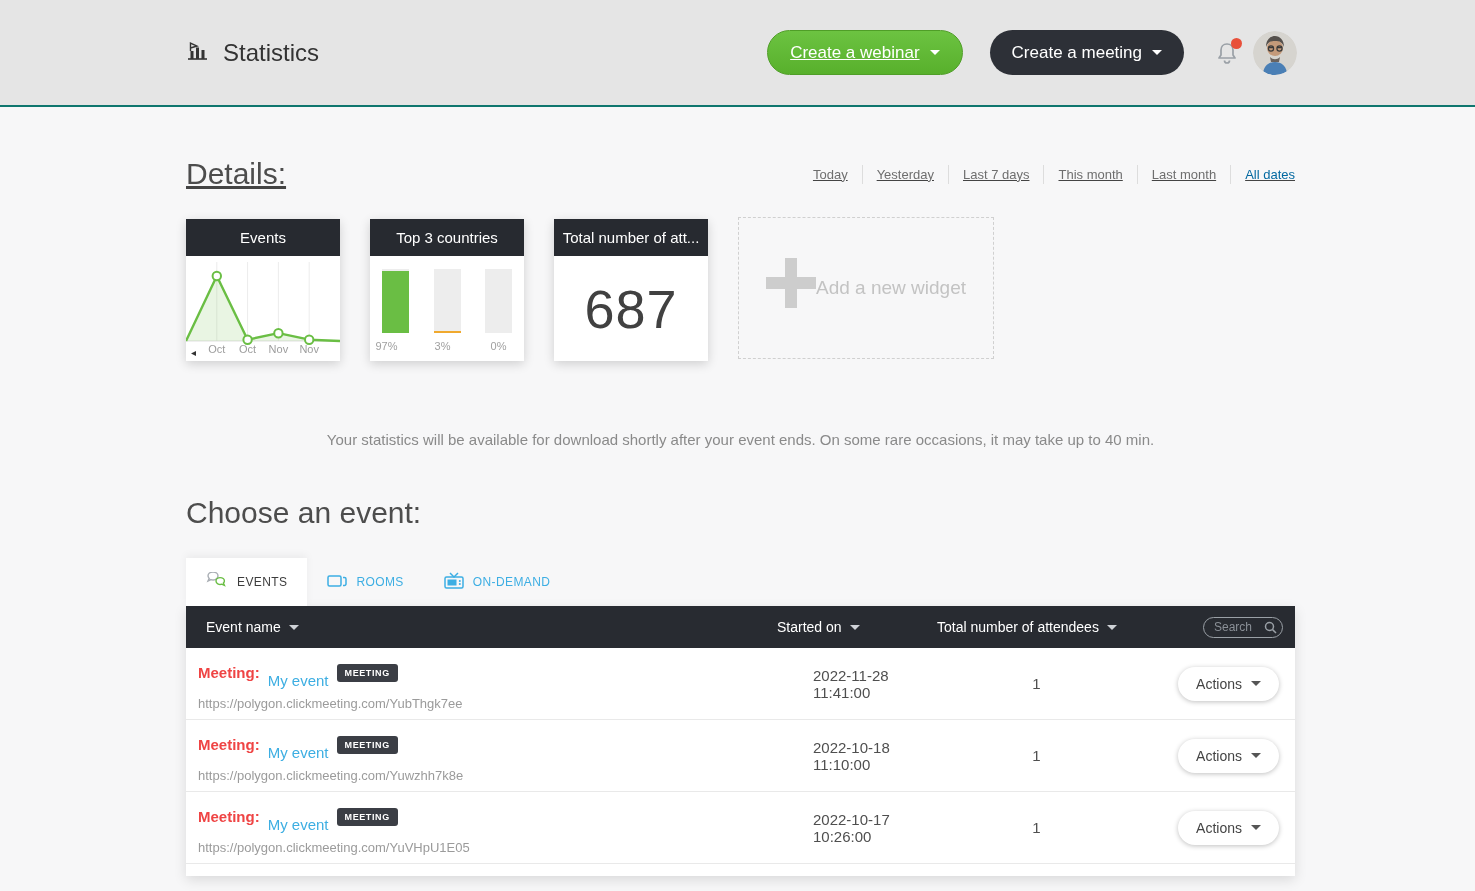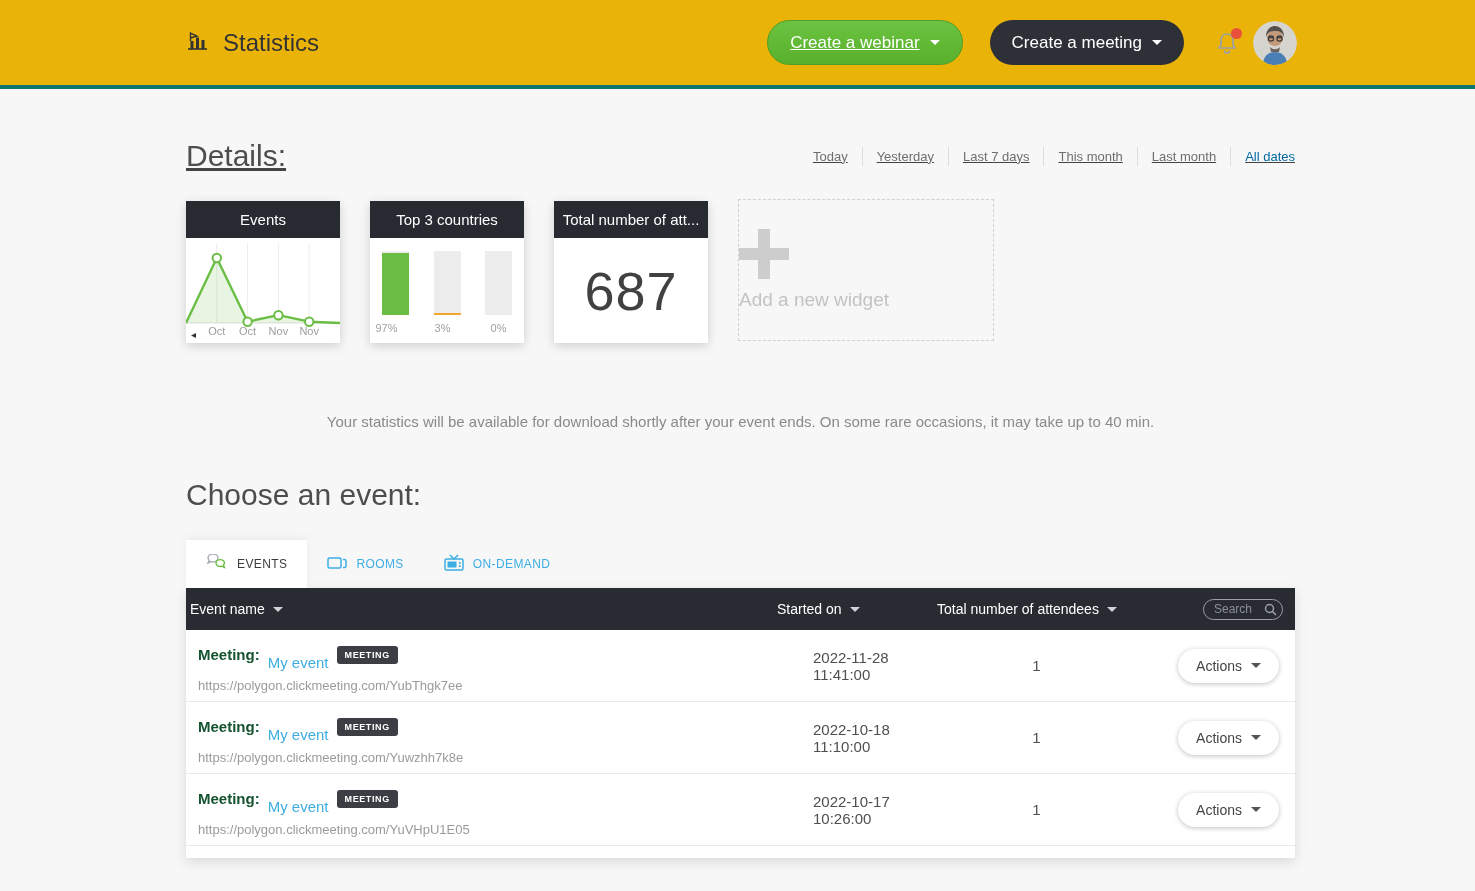--- a/index.html
+++ b/index.html
@@ -1,20 +1,20 @@
 <!DOCTYPE html>
 <html><head>
 <meta charset="utf-8">
 <style>
   * { box-sizing: border-box; margin: 0; padding: 0; }
   html, body { width: 1475px; height: 891px; overflow: hidden; }
   body { font-family: "Liberation Sans", sans-serif; background: #f7f7f8; color: #444; }
 
   
-  .app-header { height: 89px; background: #eab308; border-bottom: 4px solid #0f766e;
+  .app-header { height: 107px; background: #e5e5e5; border-bottom: 2px solid #0f766e;
     display: flex; align-items: center; justify-content: space-between;
     padding: 0 178px 0 186px; }
   .header-left { display: flex; align-items: center; gap: 14px; }
   .page-title { font-size: 24px; font-weight: 500; color: #333; }
   .header-right { display: flex; align-items: center; }
   .btn-pill { height: 45px; border-radius: 23px; border: none; cursor: pointer;
     font-family: inherit; font-size: 17px; color: #fff; padding: 0 22px;
     display: inline-flex; align-items: center; gap: 10px; }
   .btn-green { background: linear-gradient(180deg,#6cc341,#58b02c); border: 1px solid #4f9e27; text-decoration: underline; }
   .btn-dark { background: #2d3037; margin-left: 27px; }
@@ -51,21 +51,21 @@
   .bars-row { position: absolute; top: 13px; left: 12px; right: 12px; height: 64px;
     display: flex; justify-content: space-between; }
   .bar-track { width: 27px; height: 64px; background: #ededed; position: relative; }
   .bar-fill { position: absolute; bottom: 0; left: 0; width: 100%; }
   .bar-labels { position: absolute; top: 84px; left: 8px; right: 12px;
     display: flex; justify-content: space-between; font-size: 11px; color: #a0a0a0; }
   .bar-labels span { width: 27px; text-align: center; margin-left: -5px; }
   .total-body { display: flex; align-items: center; justify-content: center; }
   .total-value { font-size: 54px; color: #414141; font-weight: 400; letter-spacing: 1px; }
   .add-widget { width: 256px; height: 142px; margin-top: -2px; border: 1px dashed #d0d0d0;
-    display: flex; flex-direction: column; justify-content: center;
+    display: flex; flex-direction: row; align-items: center; justify-content: center;
     color: #c3c3c3; cursor: pointer; }
   .plus-icon { position: relative; width: 50px; height: 50px; margin-bottom: 10px; }
   .plus-icon::before, .plus-icon::after { content: ""; position: absolute; background: #cdcdcd; }
   .plus-icon::before { left: 19px; top: 0; width: 12px; height: 50px; }
   .plus-icon::after { top: 19px; left: 0; width: 50px; height: 12px; }
   .add-widget-label { font-size: 19px; }
 
   .notice { margin-top: 70px; text-align: center; font-size: 15px; color: #8a8a8a; }
 
   .choose-heading { margin-top: 48px; }
@@ -75,34 +75,34 @@
   .tab { display: flex; align-items: center; gap: 9px; padding: 0 20px; cursor: pointer;
     font-size: 12px; letter-spacing: 0.4px; color: #3daee3; }
   .tab.active { background: #fff; color: #3c3c3c; box-shadow: 0 -3px 8px rgba(0,0,0,0.05); }
 
   
   .table { width: 1109px; box-shadow: 0 4px 12px rgba(0,0,0,0.12); }
   .thead { height: 42px; background: #282b31; color: #fff; font-size: 14px;
     display: grid; grid-template-columns: 583px 168px 199px 1fr; align-items: center; }
   .th { display: flex; align-items: center; gap: 8px; }
   .th .caret { border-top-color: #cfd2d7; }
-  .th-name { padding-left: 4px; }
+  .th-name { padding-left: 20px; }
   .th-started { padding-left: 8px; }
   .search-wrap { justify-self: end; margin-right: 12px; position: relative; }
   .search-input { width: 80px; height: 21px; border-radius: 11px; border: 1px solid #9aa0a6;
     background: transparent; color: #eee; font-size: 12px; font-family: inherit;
     padding: 0 22px 0 10px; outline: none; }
   .search-input::placeholder { color: #8a8f96; }
   .search-icon { position: absolute; right: 6px; top: 4px; }
 
   .trow { height: 72px; background: #fff; border-bottom: 1px solid #e9e9e9;
     display: grid; grid-template-columns: 583px 168px 199px 1fr; align-items: center; }
   .cell-name { padding-left: 12px; }
   .name-line { display: flex; align-items: center; gap: 8px; font-size: 15px; }
-  .event-prefix { font-weight: bold; color: #14532d; }
+  .event-prefix { font-weight: bold; color: #ef4444; }
   .event-link { color: #3daee2; cursor: pointer; text-decoration: none; margin-top: 16px; }
   .badge { background: #3b3e45; color: #fff; font-size: 9px; font-weight: bold;
     letter-spacing: 0.6px; padding: 4px 8px; border-radius: 3px; }
   .event-url { margin-top: 7px; font-size: 13px; color: #9b9b9b; }
   .cell-date { font-size: 15px; color: #4f4f4f; margin-left: 44px; }
   .cell-count { font-size: 15px; color: #4f4f4f; text-align: center; }
   .cell-actions { justify-self: end; margin-right: 16px; }
   .actions-btn { height: 34px; border: none; border-radius: 17px; background: #fff;
     box-shadow: 0 1px 5px rgba(0,0,0,0.25); font-family: inherit; font-size: 14px;
     color: #444; padding: 0 18px; display: inline-flex; align-items: center; gap: 9px; cursor: pointer; }

